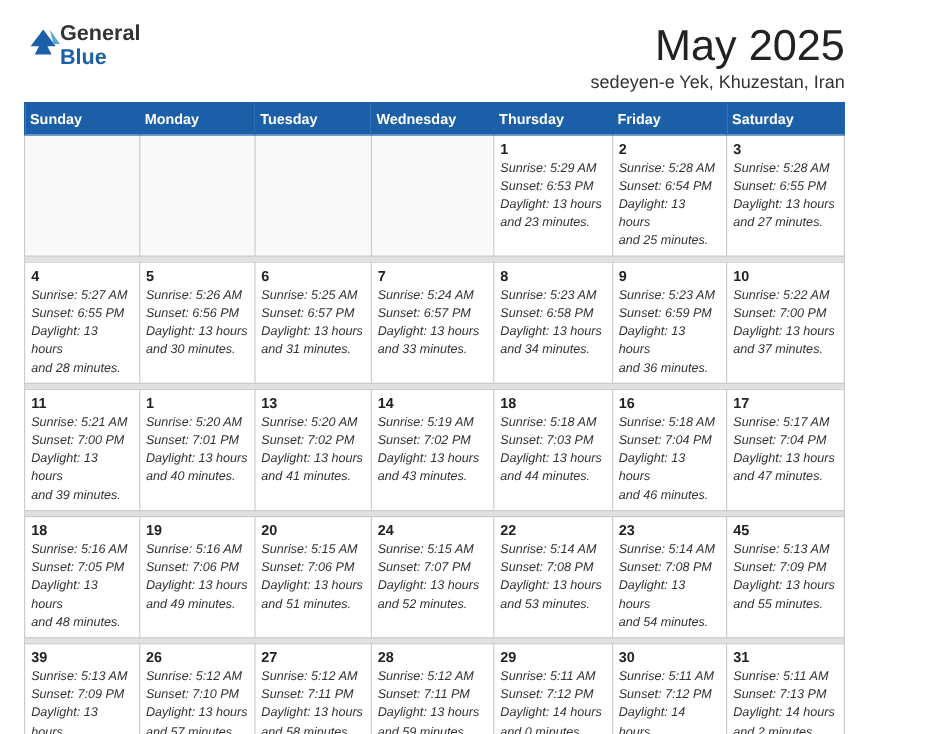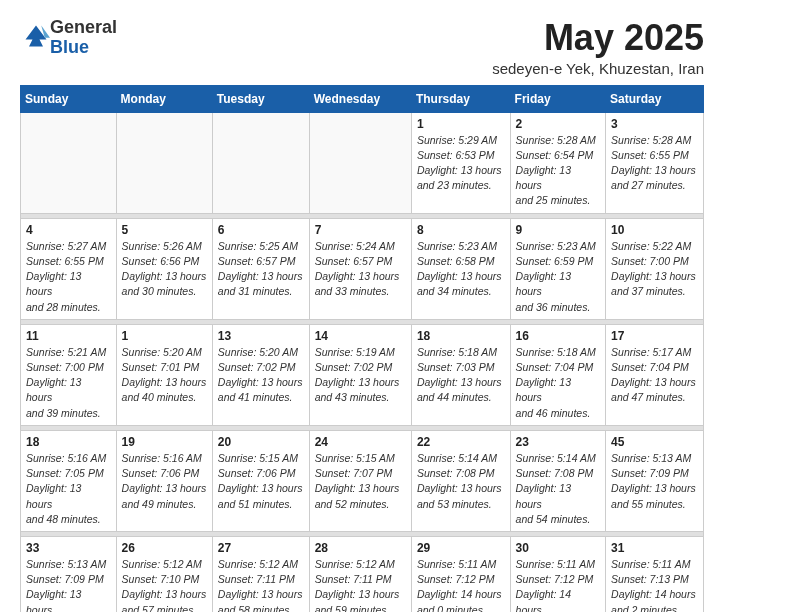--- a/index.html
+++ b/index.html
@@ -34,21 +34,21 @@
     .logo-icon {
       width: 28px;
       height: 28px;
       margin-left: 2px;
     }
     .title-block {
       text-align: right;
     }
     .month-title {
       font-size: 36px;
-      font-weight: bold;
+      font-weight: normal;
       color: #222;
       line-height: 1.1;
     }
     .subtitle {
       font-size: 15px;
       color: #333;
       margin-top: 2px;
       text-align: center;
     }
     .calendar {
@@ -245,21 +245,21 @@
           <td>
             <span class="day-num">45</span>
             <div class="day-info">Sunrise: 5:13 AM<br>Sunset: 7:09 PM<br>Daylight: 13 hours<br>and 55 minutes.</div>
           </td>
         </tr>
         <tr>
           <td colspan="7" style="height: 5px; background: rgb(224, 224, 224); padding: 0px;"></td>
         </tr>
         <tr>
           <td>
-            <span class="day-num">33</span>
+            <span class="day-num">39</span>
             <div class="day-info">Sunrise: 5:13 AM<br>Sunset: 7:09 PM<br>Daylight: 13 hours<br>and 56 minutes.</div>
           </td>
           <td>
             <span class="day-num">26</span>
             <div class="day-info">Sunrise: 5:12 AM<br>Sunset: 7:10 PM<br>Daylight: 13 hours<br>and 57 minutes.</div>
           </td>
           <td>
             <span class="day-num">27</span>
             <div class="day-info">Sunrise: 5:12 AM<br>Sunset: 7:11 PM<br>Daylight: 13 hours<br>and 58 minutes.</div>
           </td>

